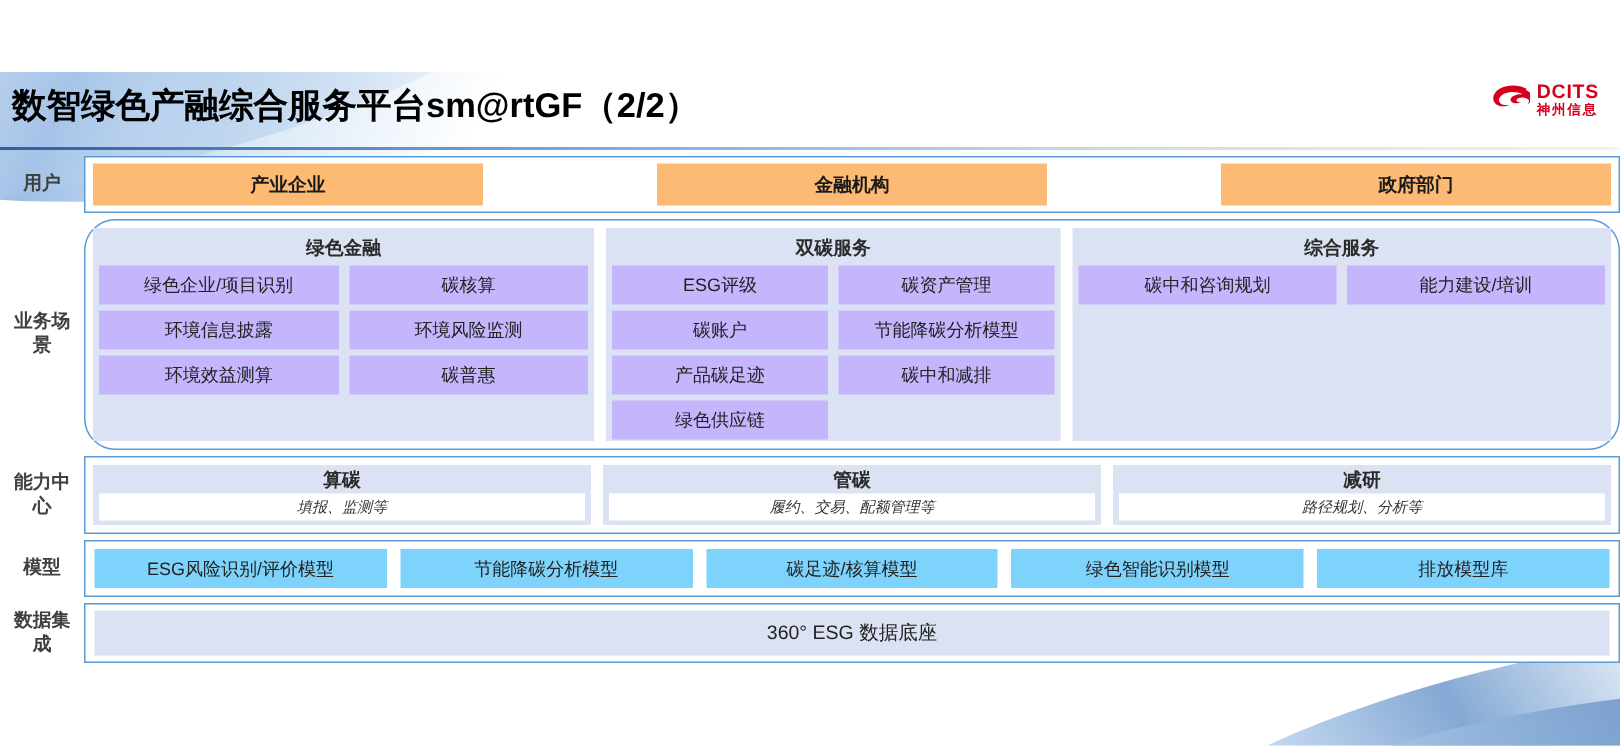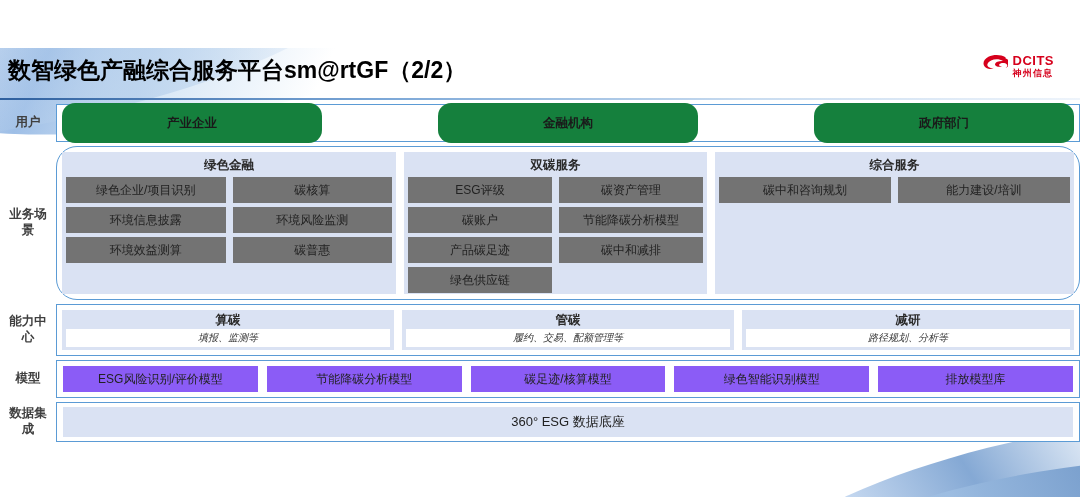--- a/index.html
+++ b/index.html
@@ -57,22 +57,22 @@
     position: absolute; top: 0; left: 0;
     width: 1080px; height: 52px;
     display: flex; align-items: center;
   }
   .title {
     position: absolute; left: 8px; top: 7px;
     font-size: 23px; font-weight: bold; color: #000000;
     letter-spacing: 0px; white-space: nowrap;
   }
   .logo {
-    position: absolute; right: 26px; top: 6px;
-    display: flex; align-items: flex-start; gap: 5px;
+    position: absolute; right: 14px; top: 6px;
+    display: flex; align-items: flex-end; gap: 5px;
   }
   .logo-mark { width: 26px; height: 22px; }
   .logo-text { display: flex; flex-direction: column; line-height: 1; }
   .logo-en {
     font-size: 13px; font-weight: bold; color: #d6001c;
     letter-spacing: .5px;
   }
   .logo-cn {
     font-size: 9px; font-weight: bold; color: #d6001c;
     letter-spacing: 1.2px; margin-top: 2px;
@@ -99,24 +99,24 @@
     border: 1.6px solid #5b9bd5;
     background: #ffffff;
     padding: 4px;
     display: flex;
     gap: 6px;
   }
 
   
   .row-users .row-box { height: 38px; align-items: center; padding: 4px 5px; }
   .user-chip {
-    flex: 1; height: 40px;
-    background: #15803d;
-    display: flex; align-items: center; justify-content: center;
-    font-size: 12.5px; font-weight: bold; color: #1a1a1a; border-radius: 13px;
+    flex: 1; height: 28px;
+    background: #fdba74;
+    display: flex; align-items: center; justify-content: center;
+    font-size: 12.5px; font-weight: bold; color: #1a1a1a;
   }
   .user-gap { width: 104px; }
 
   
   .row-scenario .row-box { height: 154px; gap: 8px; padding: 5px; border-radius: 21px; }
   .panel {
     background: #dae2f3;
     padding: 3px 4px 4px 4px;
     display: flex; flex-direction: column;
   }
@@ -125,21 +125,21 @@
     font-size: 12.5px; font-weight: bold; color: #2b2b2b;
     padding: 2px 0 3px 0;
   }
   .panel-grid {
     display: grid;
     grid-template-columns: 1fr 1fr;
     gap: 4px 7px;
     align-content: start;
   }
   .cell {
-    background: #737373;
+    background: #c4b5fd;
     height: 26px;
     display: flex; align-items: center; justify-content: center;
     font-size: 12px; color: #222;
     white-space: nowrap;
   }
   .cell.empty { background: transparent; }
   .panel-green { flex: 0 0 334px; }
   .panel-dual  { flex: 0 0 303px; }
   .panel-comp  { flex: 1; }
 
@@ -160,21 +160,21 @@
     background: #ffffff;
     height: 21px;
     display: flex; align-items: center; justify-content: center;
     font-size: 10px; font-style: italic; color: #333;
   }
 
   
   .row-model .row-box { height: 38px; align-items: center; gap: 9px; padding: 4px 6px; }
   .model-chip {
     flex: 1; height: 26px;
-    background: #8b5cf6;
+    background: #7dd3fc;
     display: flex; align-items: center; justify-content: center;
     font-size: 12px; color: #222;
     white-space: nowrap;
   }
 
   
   .row-data .row-box { height: 40px; align-items: center; padding: 5px 6px; }
   .data-bar {
     flex: 1; height: 30px;
     background: #dae2f3;

